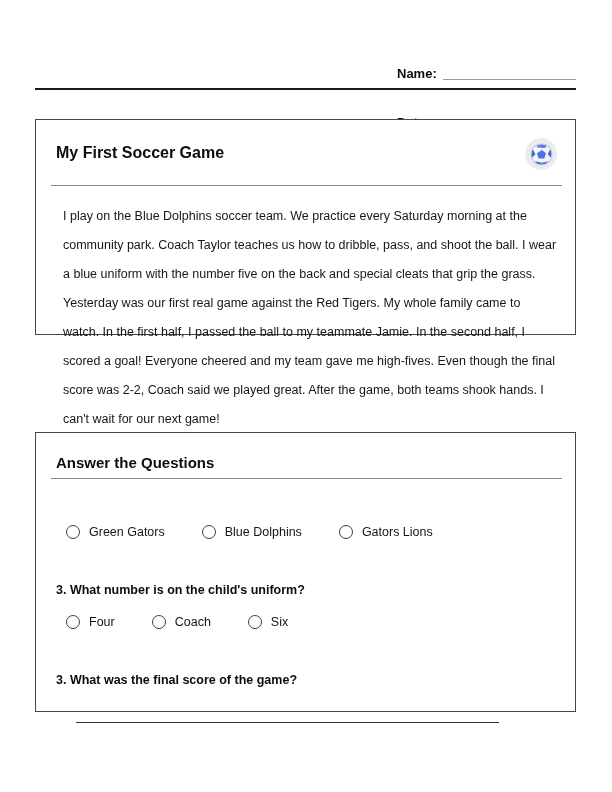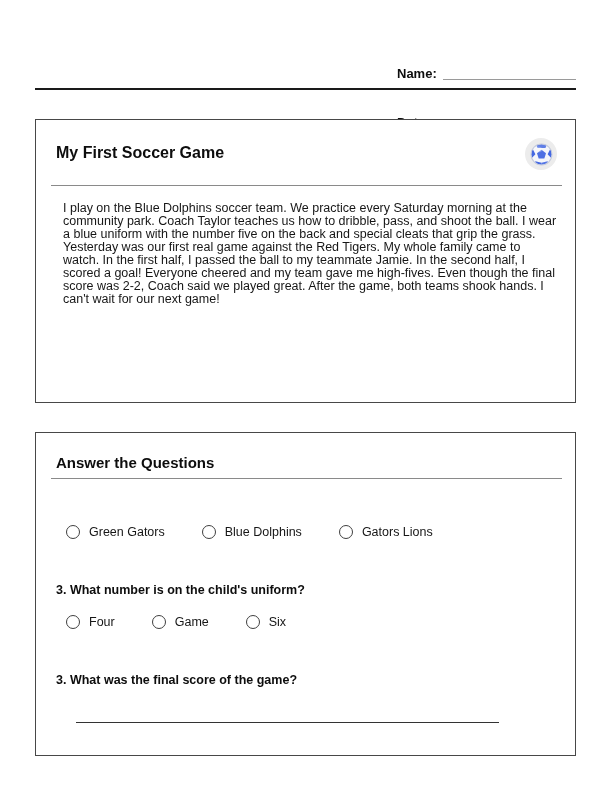--- a/index.html
+++ b/index.html
@@ -29,41 +29,41 @@
   .rule {
     position:absolute; left:35px; top:88px; width:541px; height:2px;
     background:#1a1a1a;
   }
 
   
   .card {
     position:absolute; left:35px; width:541px;
     background:#ffffff; border:1px solid #474747;
   }
-  .passage-card  { top:119px; height:284px; }
-  .questions-card{ top:432px; height:324px; }
+  .passage-card  { top:119px; height:216px; }
+  .questions-card{ top:432px; height:280px; }
 
   .card-title { position:absolute; left:20px; font-weight:bold; color:#0d0d0d; white-space:nowrap; }
   .passage-card .card-title  { top:24px; font-size:16px; }
   .questions-card .card-title{ top:21px; font-size:15px; }
 
   .card-divider { position:absolute; left:15px; right:13px; border-top:1px solid #8a8a8a; }
   .passage-card .card-divider  { top:65px; }
   .questions-card .card-divider{ top:45px; }
 
   .icon-wrap {
     position:absolute; right:18px; top:18px;
     width:32px; height:32px; border-radius:50%;
     background:#ececec;
     display:flex; align-items:center; justify-content:center;
   }
 
   .passage-text {
     position:absolute; left:27px; top:82px; width:496px;
-    font-size:12.5px; line-height:13px; color:#161616;
+    font-size:12.5px; line-height:29px; color:#161616;
   }
 
   
   .q-label {
     position:absolute; left:20px;
     font-size:12.5px; font-weight:bold; color:#0d0d0d; white-space:nowrap;
   }
   .q1-label { top:59px; }
   .q2-label { top:150px; }
   .q3-label { top:240px; }
@@ -150,21 +150,21 @@
     </div>
 
     <p class="q-label q2-label">3. What number is on the child's uniform?</p>
     <div class="options q2-options">
       <label class="option">
         <span class="radio"></span>
         <span>Four</span>
       </label>
       <label class="option">
         <span class="radio"></span>
-        <span>Game</span>
+        <span>Coach</span>
       </label>
       <label class="option">
         <span class="radio"></span>
         <span>Six</span>
       </label>
     </div>
 
     <p class="q-label q3-label">3. What was the final score of the game?</p>
     <div class="answer-line"></div>
   </section>

